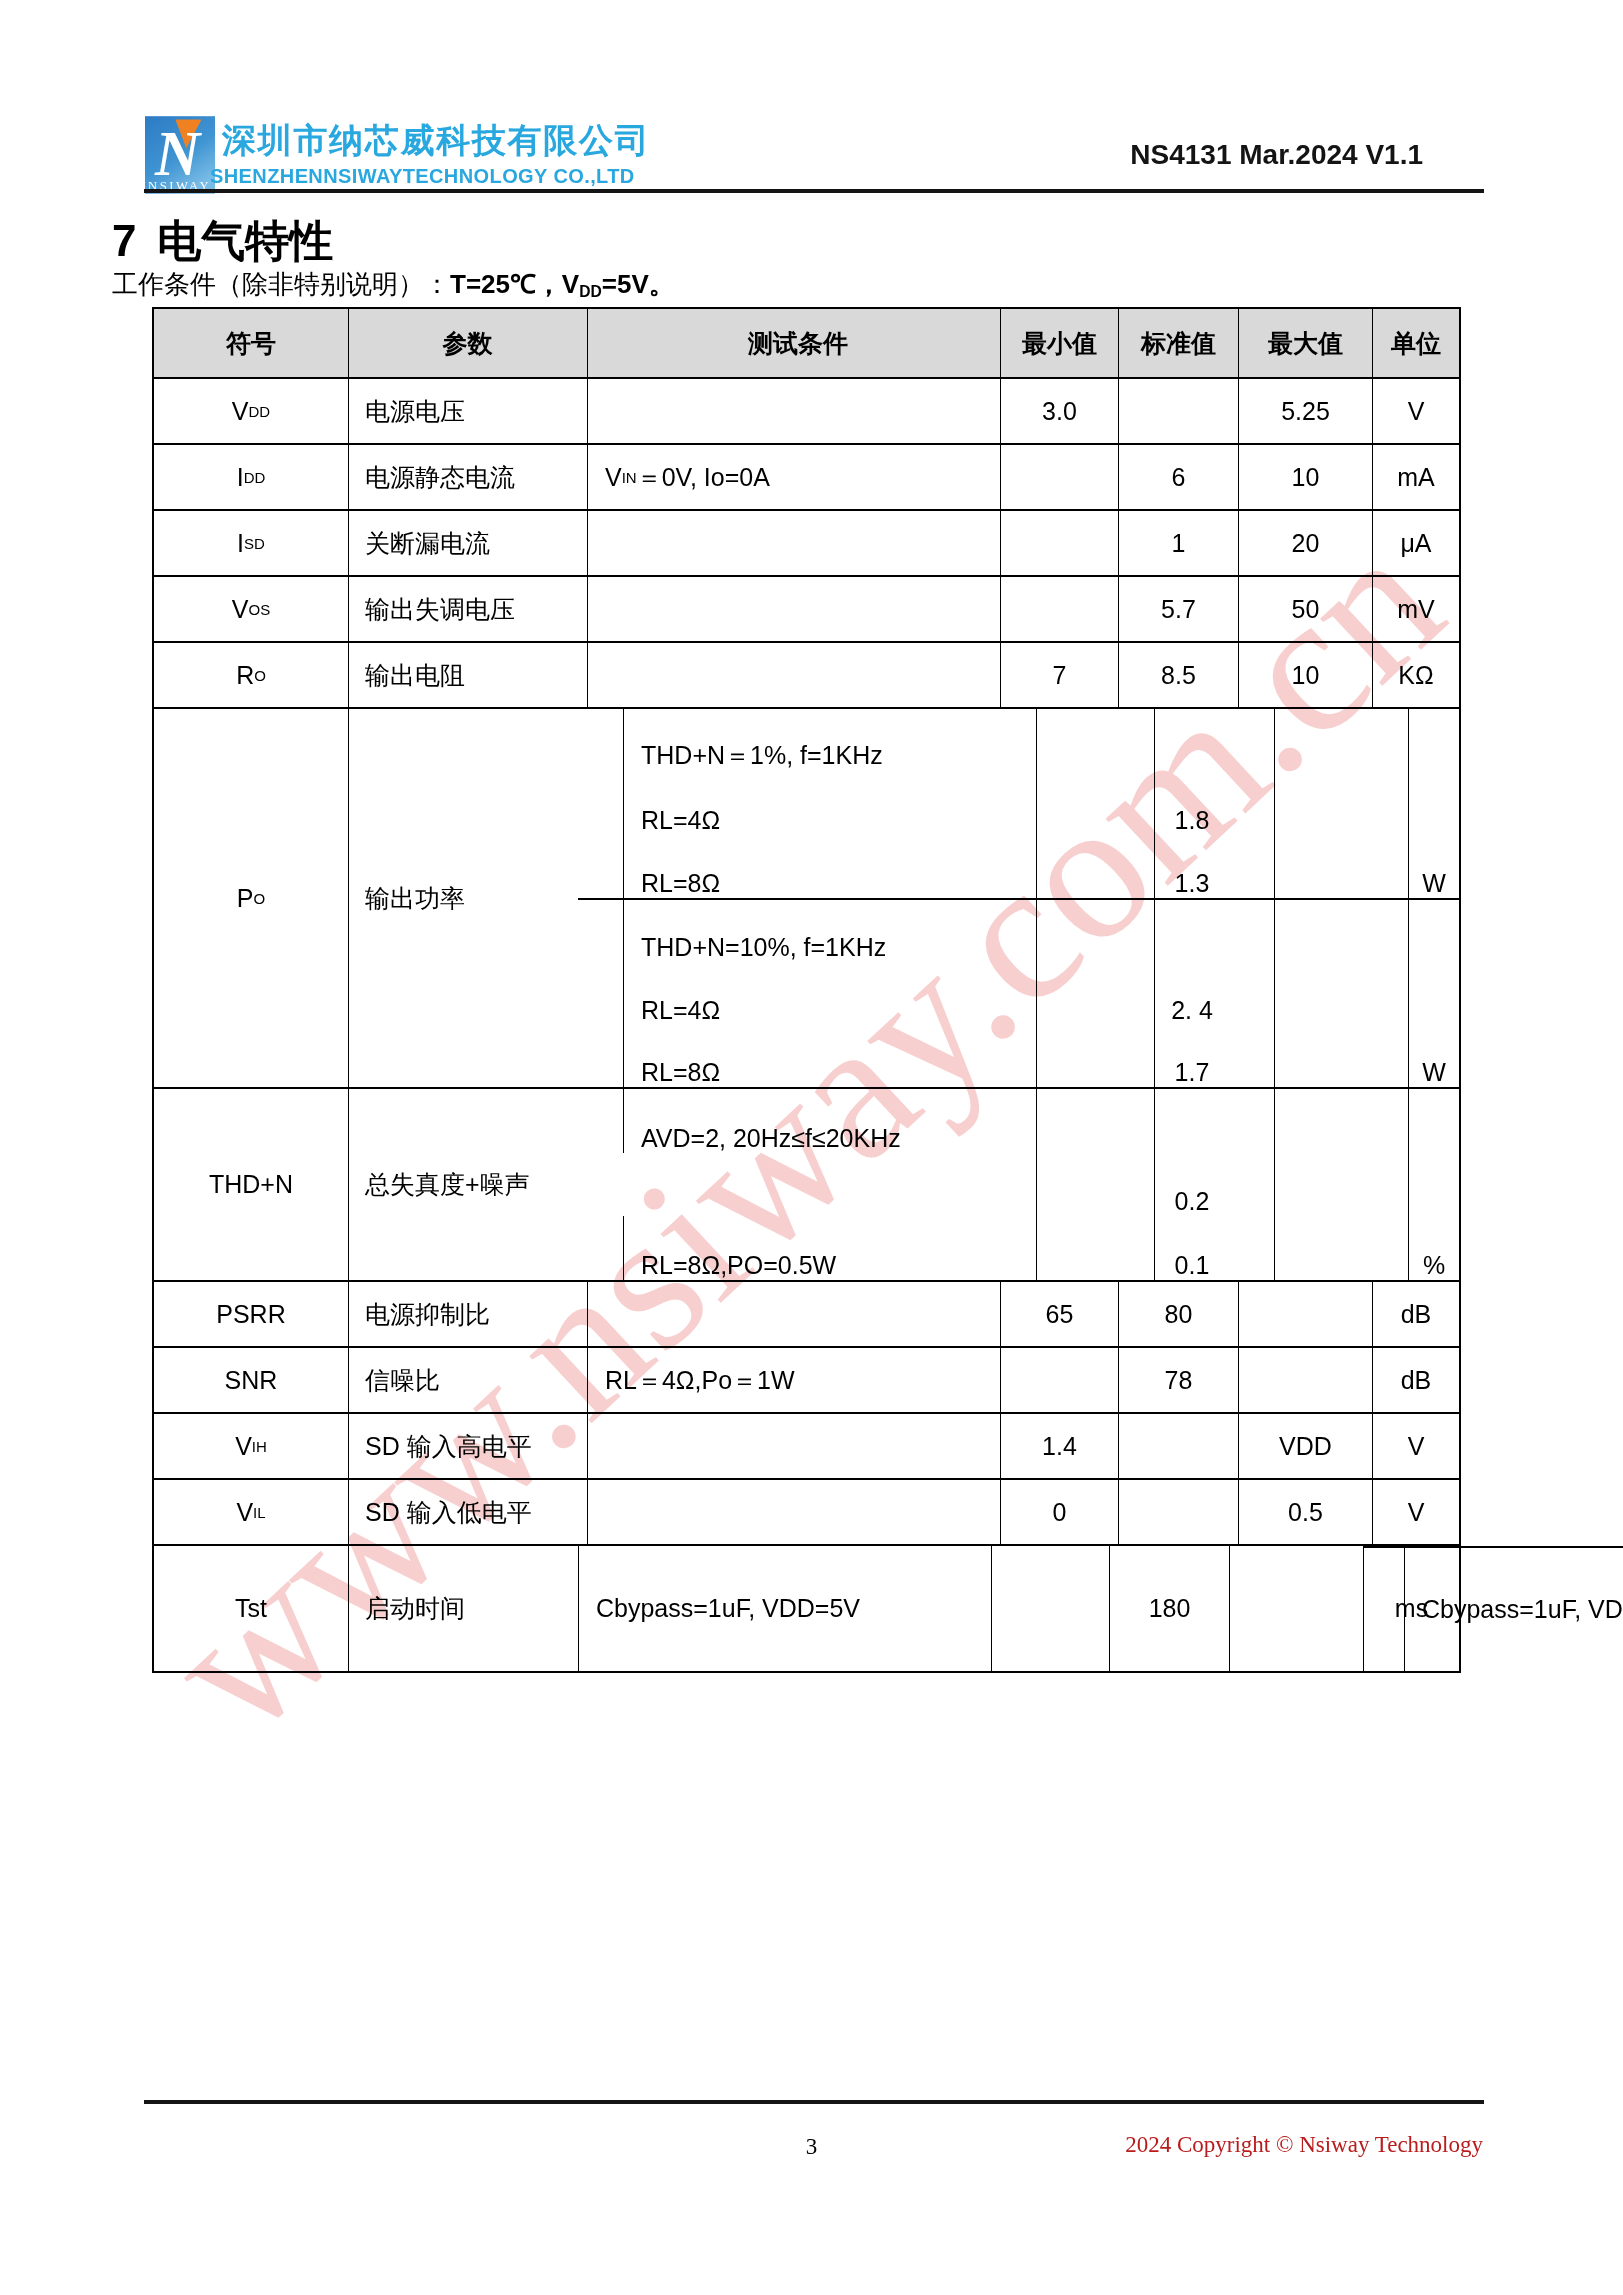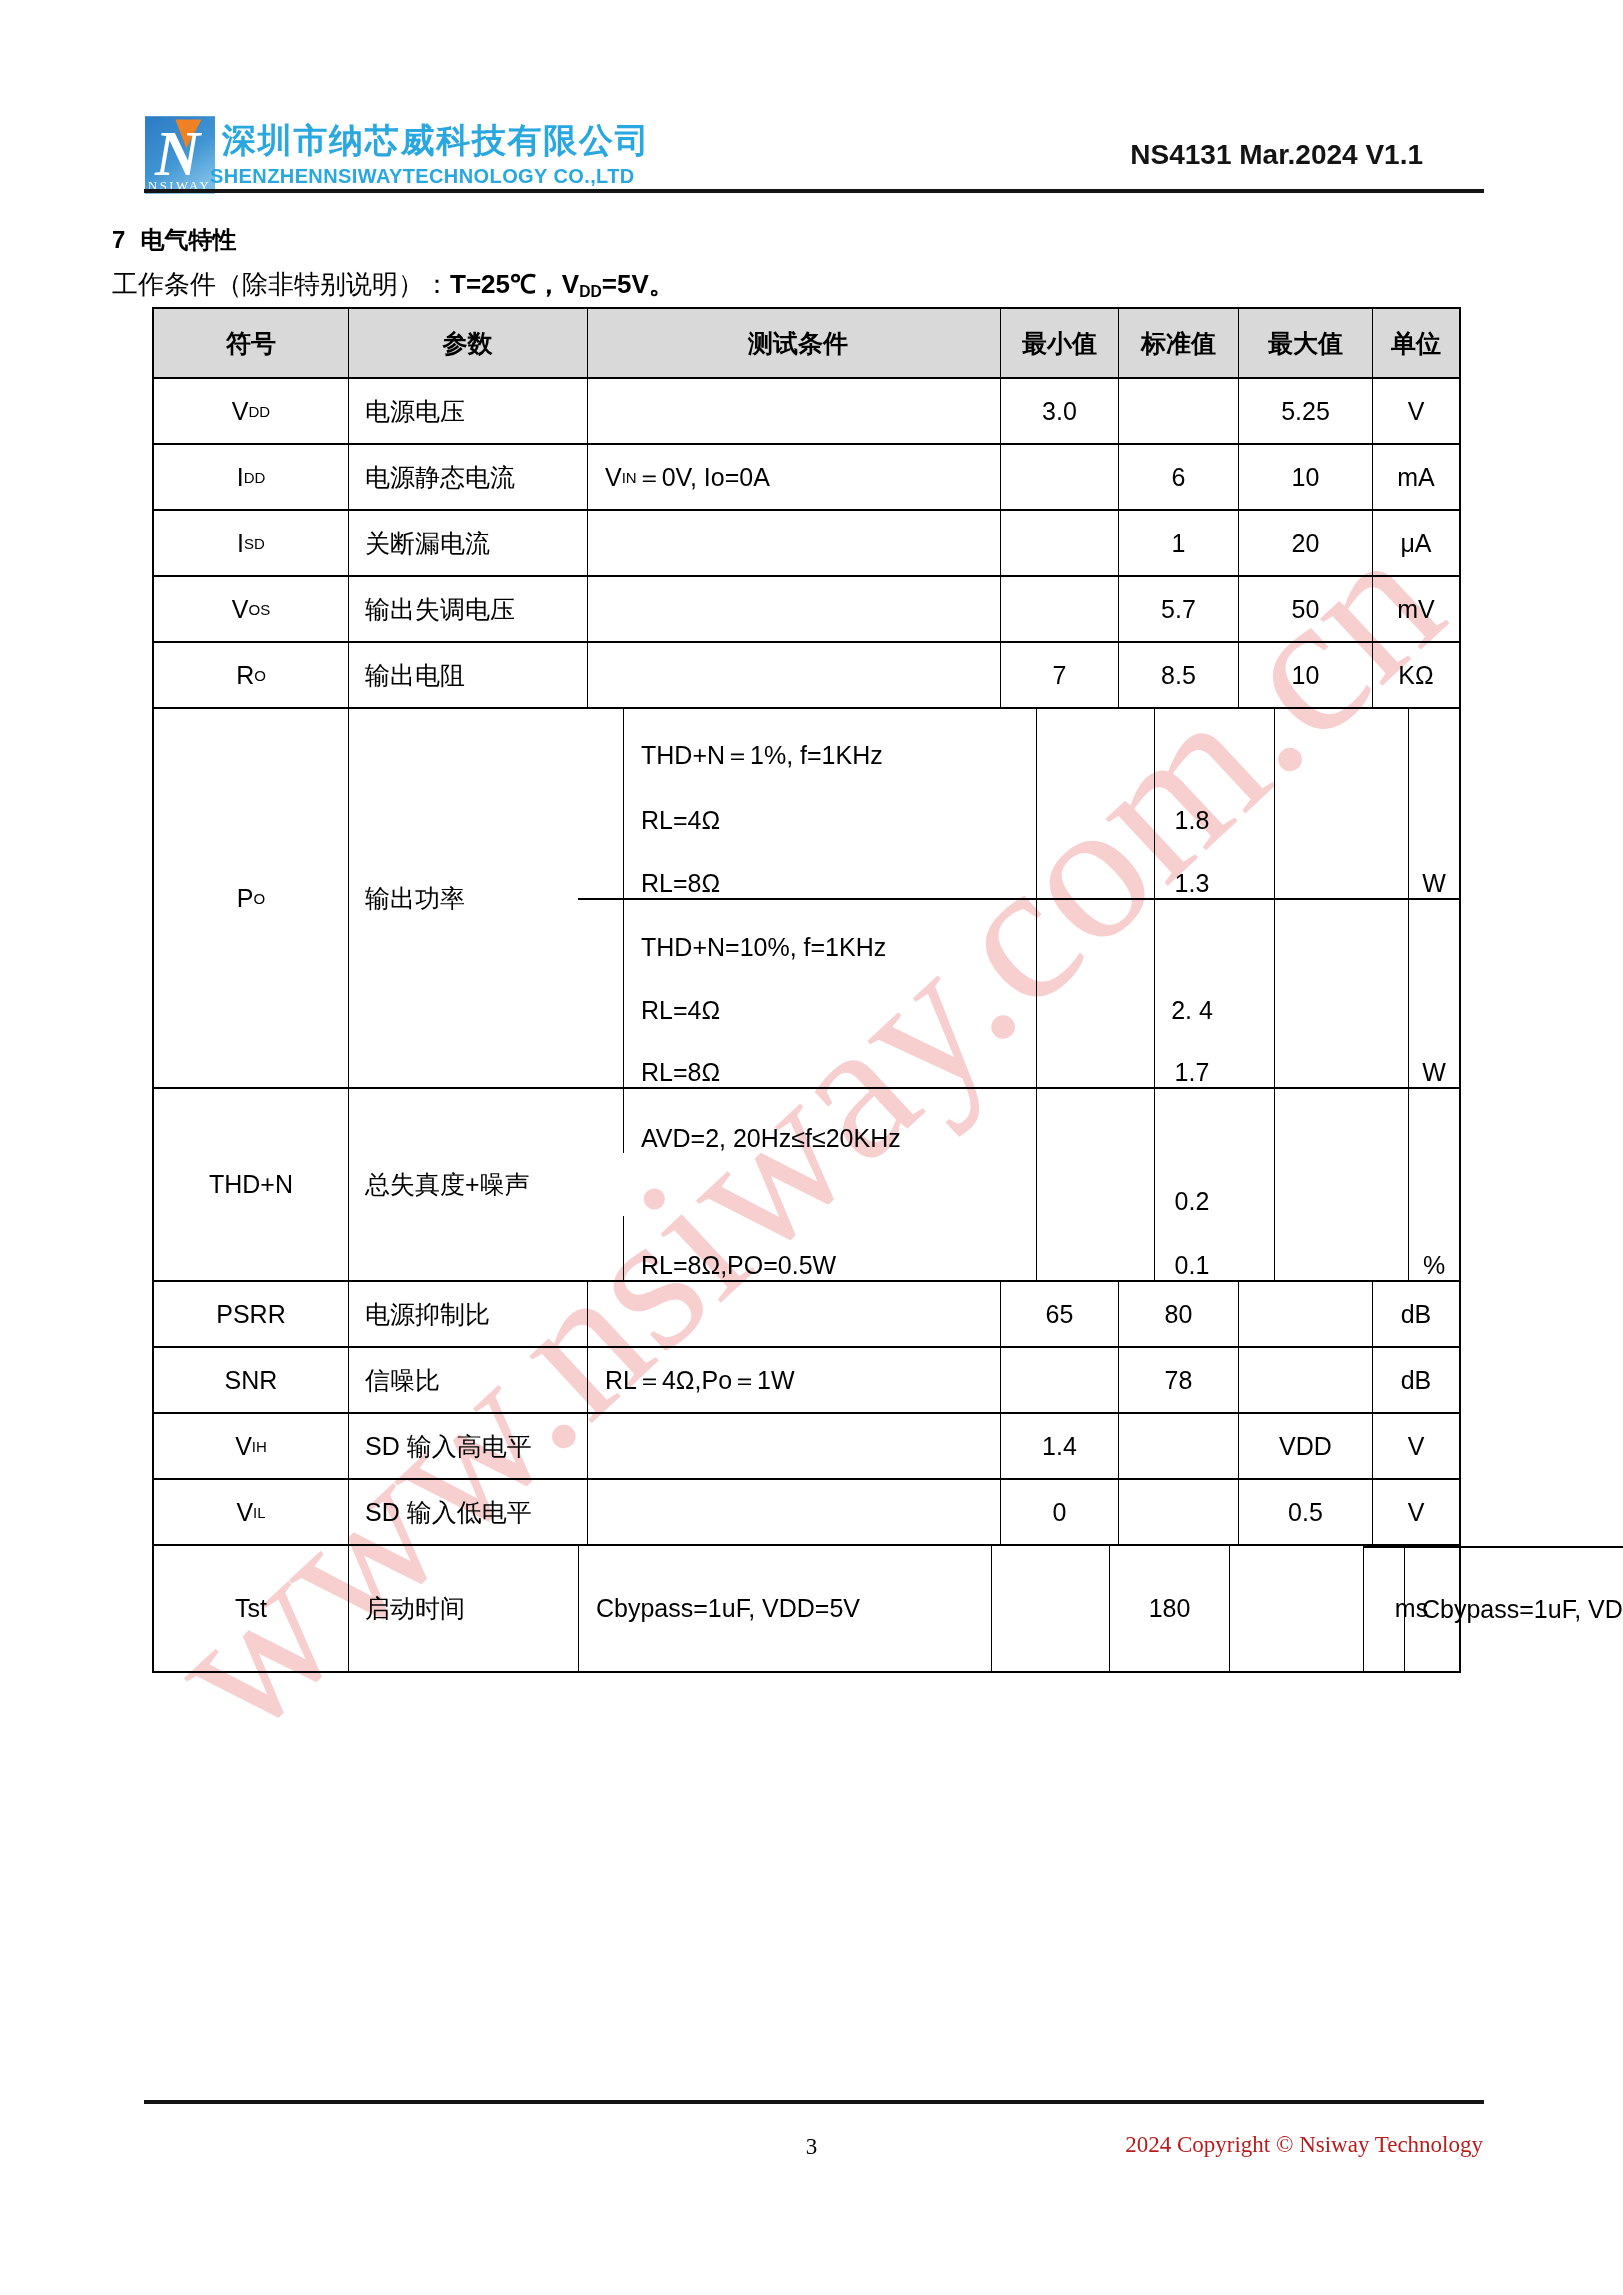--- a/index.html
+++ b/index.html
@@ -12,21 +12,21 @@
 
   
   .company-cn{left:222px;top:118px;font-size:34px;font-weight:bold;color:#29A7DF;letter-spacing:1.7px;}
   .company-en{left:210px;top:165px;font-size:20px;font-weight:bold;color:#29A7DF;letter-spacing:0.4px;}
   .doc-ref{right:200px;top:139px;font-size:28px;font-weight:bold;color:#141414;}
   .rule{left:144px;width:1340px;height:4.2px;background:#141414;}
   .rule-top{top:189px;}
   .rule-bottom{top:2100px;}
 
   
-  .sec-title{left:112px;top:224px;font-size:24px;font-weight:bold;word-spacing:8.5px;}
+  .sec-title{left:112px;top:212px;font-size:44px;font-weight:bold;word-spacing:8.5px;}
   .conditions{left:112px;top:265px;font-size:26px;}
   .cond-latin{font-weight:600;}
   sub{font-size:0.6em;vertical-align:-0.25em;letter-spacing:0;}
 
   
   .watermark{
     left:-169px;top:1015px;width:1945px;z-index:0;text-align:center;
     font-family:"Liberation Serif", serif;font-size:199px;line-height:1.2;
     color:rgba(234,130,130,0.38);transform:rotate(-43deg);white-space:nowrap;
     pointer-events:none;

